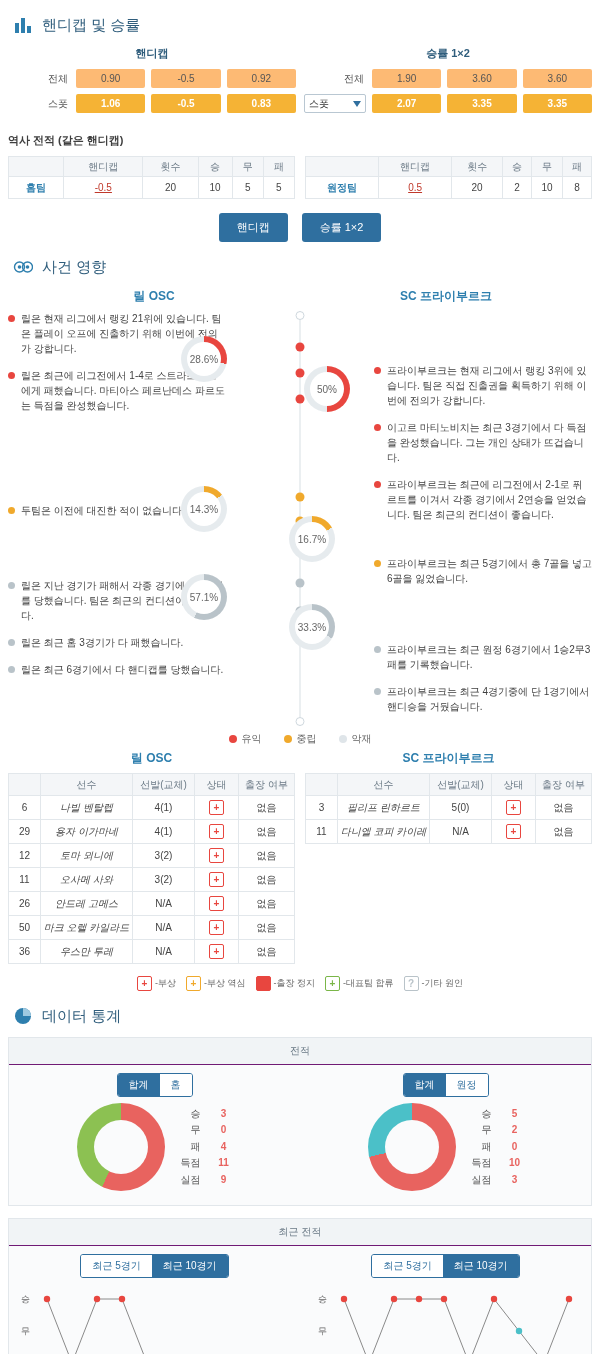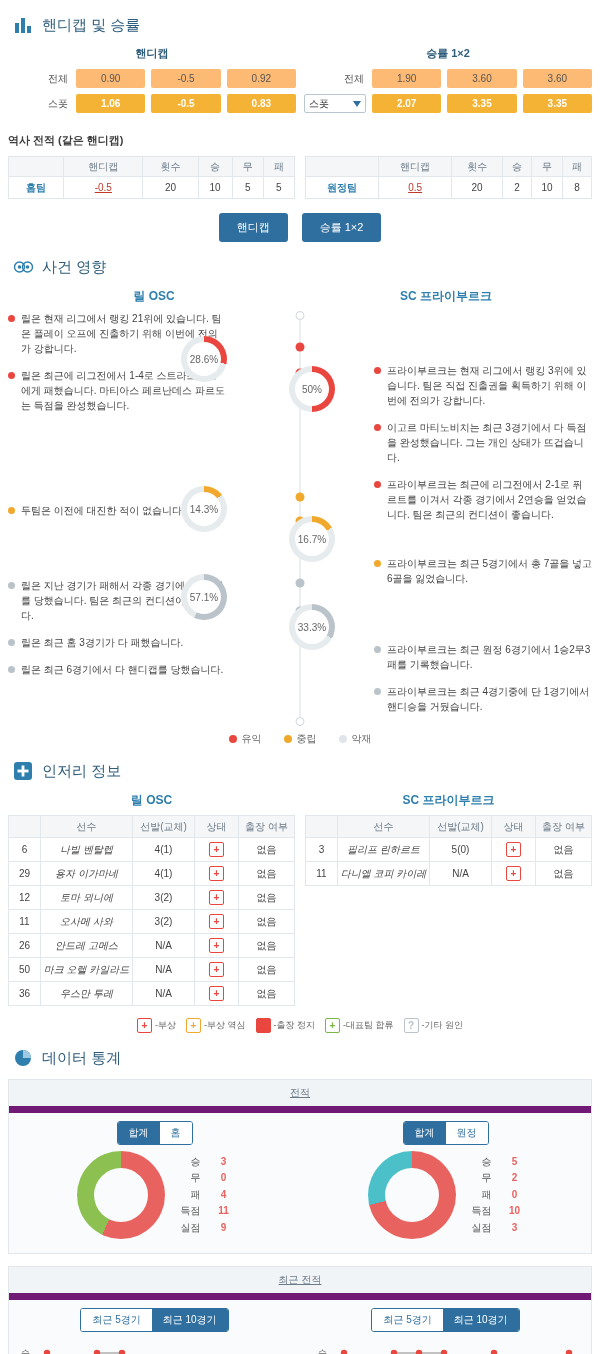--- a/index.html
+++ b/index.html
@@ -270,22 +270,21 @@
     border: 1px solid #e2e7eb;
     background: #fafbfc;
     margin-bottom: 12px;
   }
   .panel-title {
     text-align: center;
     font-size: 10px;
     color: #6b7a86;
     padding: 6px 0;
     background: #f1f4f6;
-    border-bottom: 7px solid #701a75;
-    text-decoration: underline;
+    border-bottom: 1px solid #701a75;
   }
   .toggle-row { display: flex; }
   .toggle-half { flex: 1; display: flex; justify-content: center; padding: 8px 0 2px 0; }
   .toggle {
     display: flex;
     border-radius: 3px;
     overflow: hidden;
     border: 1px solid #2f6f9f;
   }
   .toggle div {
@@ -488,21 +487,21 @@
         <div style="width:34px;height:34px;border-radius:50%;background:#fff;display:flex;align-items:center;justify-content:center;">
           <span>14.3%</span>
         </div>
       </div>
       <div class="donut-label" style="left:-22px; top:286px; background: conic-gradient(#b9c3c9 0% 57.1%, #e6ebee 57.1% 100%);">
         <div style="width:34px;height:34px;border-radius:50%;background:#fff;display:flex;align-items:center;justify-content:center;">
           <span>57.1%</span>
         </div>
       </div>
 
-      <div class="donut-label" style="left:86px; top:78px; background: conic-gradient(#e8463f 0% 50%, #e6ebee 50% 100%);">
+      <div class="donut-label" style="left:101px; top:78px; background: conic-gradient(#e8463f 0% 50%, #e6ebee 50% 100%);">
         <div style="width:34px;height:34px;border-radius:50%;background:#fff;display:flex;align-items:center;justify-content:center;">
           <span>50%</span>
         </div>
       </div>
       <div class="donut-label" style="left:86px; top:228px; background: conic-gradient(#f0a92c 0% 16.7%, #e6ebee 16.7% 100%);">
         <div style="width:34px;height:34px;border-radius:50%;background:#fff;display:flex;align-items:center;justify-content:center;">
           <span>16.7%</span>
         </div>
       </div>
       <div class="donut-label" style="left:86px; top:316px; background: conic-gradient(#b9c3c9 0% 33.3%, #e6ebee 33.3% 100%);">
@@ -551,30 +550,20 @@
     <div class="li">
       <span class="sw" style="background:#f0a92c"></span>
       <span>중립</span>
     </div>
     <div class="li">
       <span class="sw" style="background:#dfe5e9"></span>
       <span>악재</span>
     </div>
   </div>
 
-  <div class="section-head">
-    <span class="sh-icon">
-      <svg width="18" height="18" viewBox="0 0 18 18">
-          <rect x="0" y="0" width="18" height="18" rx="3" fill="#2e7fae"></rect>
-          <rect x="7.6" y="3.5" width="2.8" height="11" fill="#fff"></rect>
-          <rect x="3.5" y="7.6" width="11" height="2.8" fill="#fff"></rect>
-        </svg>
-    </span>
-    <span class="sh-title">인저리 정보</span>
-  </div>
 
   <div class="inj-wrap">
     <div class="inj-col">
       <div class="inj-team">릴 OSC</div>
       <table class="inj">
         <tbody>
             <tr>
           <th style="width:32px"></th>
           <th>선수</th>
           <th style="width:62px">선발(교체)</th>

